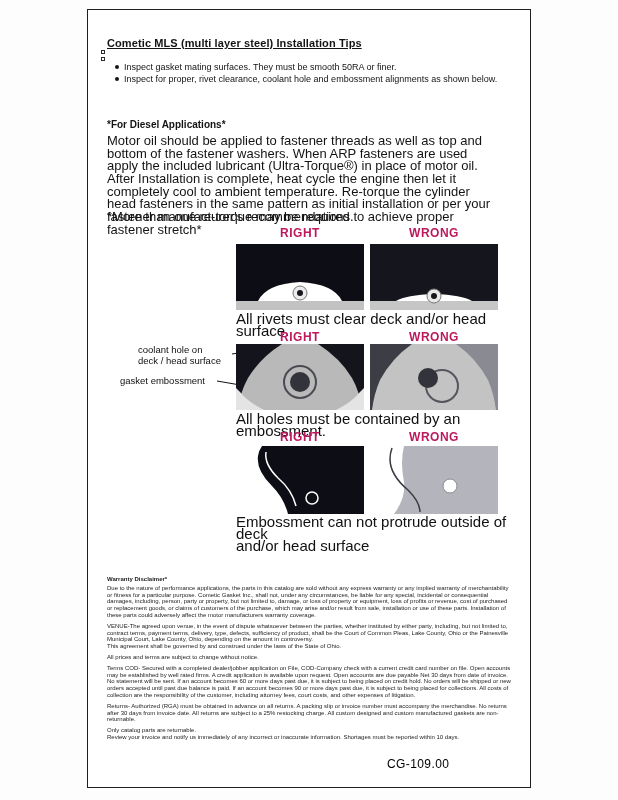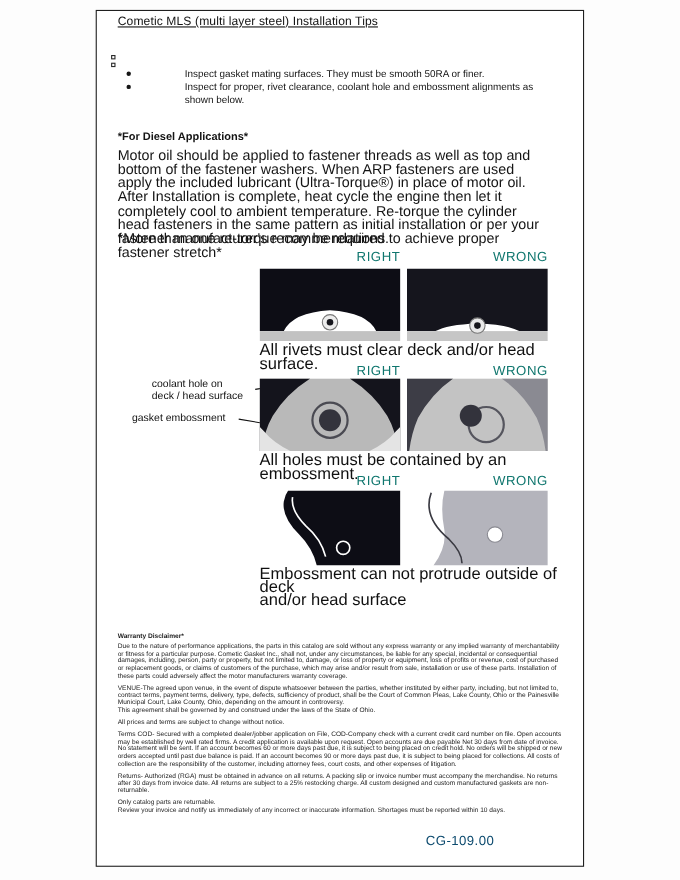--- a/index.html
+++ b/index.html
@@ -2,54 +2,54 @@
 <html><head>
 <meta charset="utf-8">
 <style>
   * { margin:0; padding:0; box-sizing:border-box; }
   html,body { width:618px; height:800px; background:#fdfdfd; }
   body { font-family:"Liberation Sans", sans-serif; color:#141414; position:relative; }
   .page { position:absolute; left:87px; top:9px; width:444px; height:779px;
           border:1px solid #1f1f1f; background:#ffffff; }
   .abs { position:absolute; }
 
-  .title { left:19px; top:4px; font-size:11px; font-weight:normal;
+  .title { left:19px; top:27px; font-size:11px; font-weight:bold;
            text-decoration:underline; letter-spacing:0.1px; }
 
   .bullets { left:13px; top:36px; font-size:9px; line-height:12px; width:410px; }
   .bullet { display:flex; align-items:flex-start; }
-  .bullet.sub { margin-left:14px;gap:44px; }
+  .bullet.sub { margin-left:14px; }
   .marker-open { flex:none; width:4px; height:4px; border:1px solid #2a2a2a;
                  margin:3.5px 5px 0 0; background:#fff; }
   .marker-dot { flex:none; width:4px; height:4px; border-radius:50%;
                 background:#161616; margin:3.5px 5px 0 0; }
 
   .diesel-heading { left:19px; top:109px; font-size:10px; font-weight:bold; }
   .para { left:19px; width:392px; font-size:13px; line-height:12.5px; }
   .p1 { top:125px; } .p2 { top:163px; } .p3 { top:201px; }
 
-  .col-label { width:128px; text-align:right; font-size:12px; letter-spacing:0.5px; color:#0f766e; }
+  .col-label { width:128px; text-align:center; font-size:12px; letter-spacing:0.5px; color:#be185d;font-weight:bold; }
   .colL { left:148px; } .colR { left:282px; }
   .r1-lab { top:216px; } .r2-lab { top:320px; } .r3-lab { top:420px; }
   .diagram { width:128px; display:block; }
   .r1-img { top:234px; } .r2-img { top:334px; } .r3-img { top:436px; }
   .caption { left:148px; font-size:15px; line-height:12px; color:#101010; }
   .cap1 { top:303px; } .cap2 { top:403px; } .cap3 { top:506px; }
 
   .leader-label { font-size:9.5px; line-height:11px; color:#101010; }
   .lbl-coolant { left:50px; top:334px; }
   .lbl-emboss  { left:32px; top:365px; }
   .leader-svg { left:0; top:329px; width:200px; height:60px; pointer-events:none; }
 
   .warranty { left:19px; top:566px; width:406px; font-size:6px; line-height:6.8px; color:#1d1d1d; }
   .warranty .w-head { font-weight:bold; margin-bottom:2px; }
   .warranty p.gap  { margin-bottom:4px; }
   .warranty p.tight{ margin-bottom:0; }
 
-  .footer { left:299px; top:747px; font-size:12px; letter-spacing:0.4px; color:#0c4a6e; }
+  .footer { left:299px; top:747px; font-size:12px; letter-spacing:0.4px; color:#000000; }
 </style>
 </head>
 <body>
 
 <div class="page">
 
   <div class="abs title">Cometic MLS (multi layer steel) Installation Tips</div>
 
   <div class="abs bullets">
     <div class="bullet">

